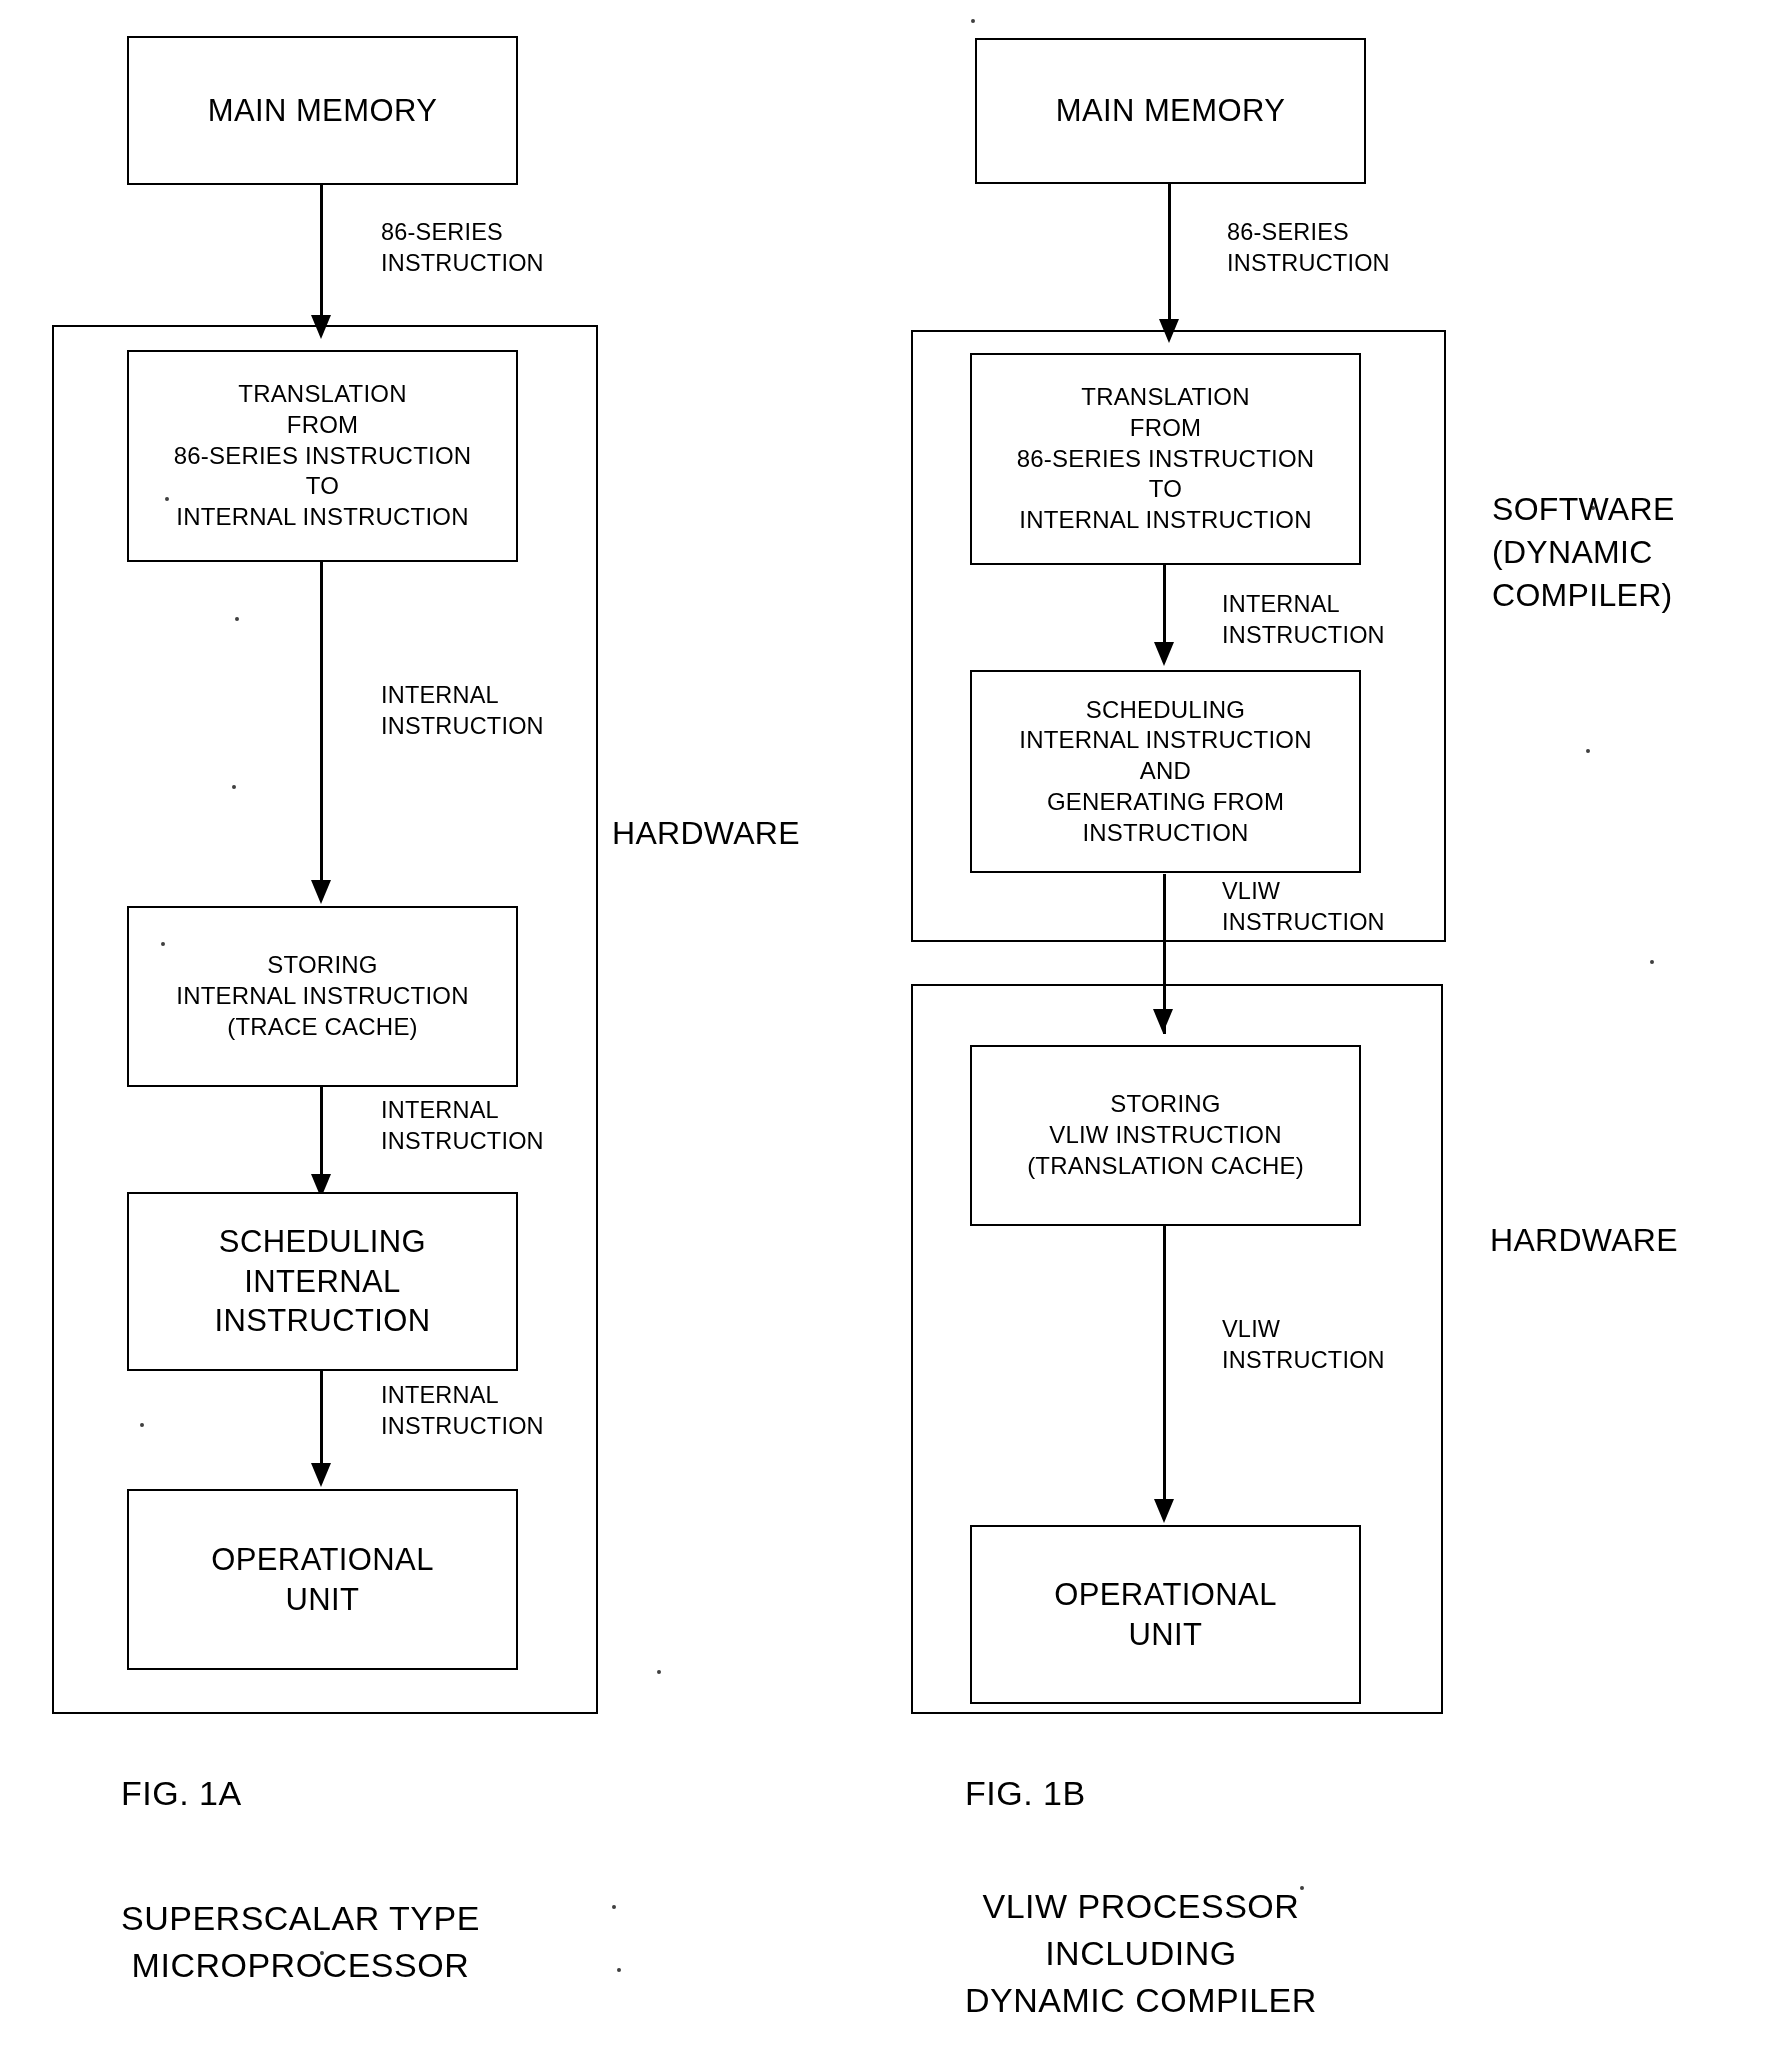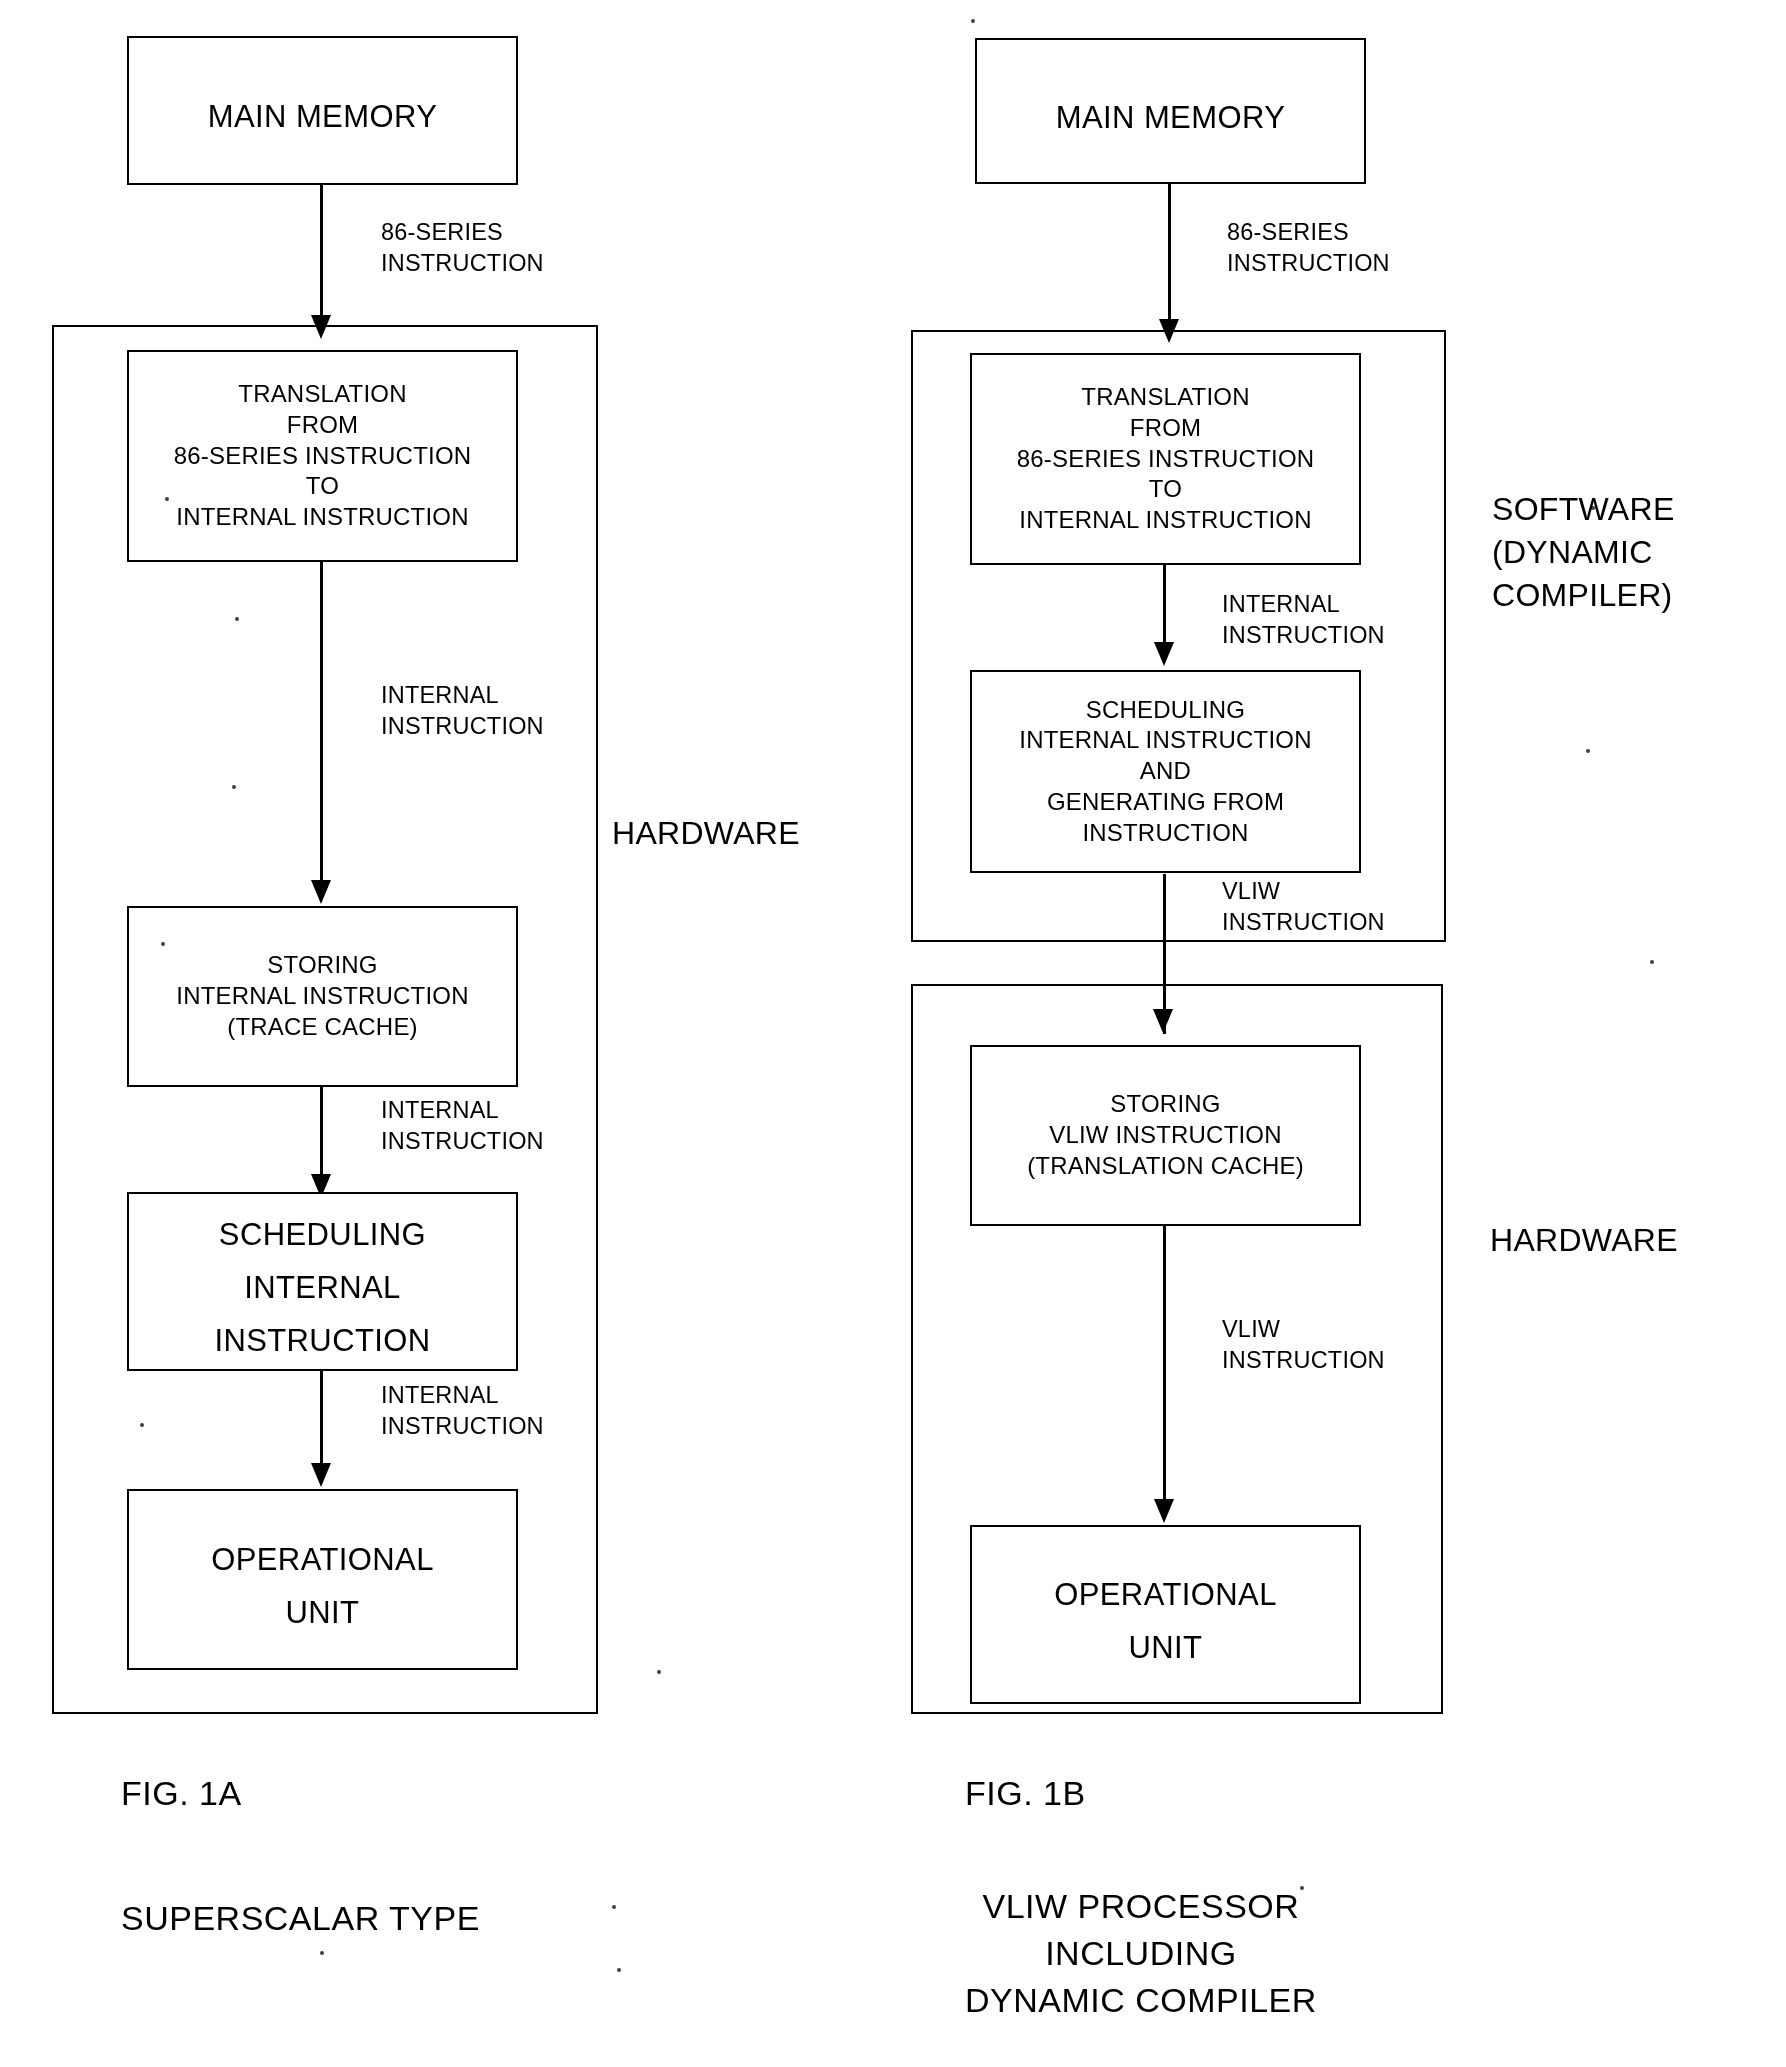--- a/index.html
+++ b/index.html
@@ -31,21 +31,21 @@
     line-height: 1.28;
   }
   .group-box {
     position: absolute;
     box-sizing: border-box;
     border: 2.8px solid #000;
     background: transparent;
   }
 
   
-  .t-big   { font-size: 31px; letter-spacing: 0.4px; margin-top: 13px; }
+  .t-big   { font-size: 31px; letter-spacing: 0.4px; }
   .t-mid   { font-size: 24px; letter-spacing: 0.2px; }
   .t-label { font-size: 23.5px; letter-spacing: 0.2px; line-height: 1.33; }
   .t-side  { font-size: 32px; letter-spacing: 0.3px; line-height: 1.35; }
   .t-cap   { font-size: 34px; letter-spacing: 0.5px; line-height: 1.38; text-align: center; }
 
   .box-line { display: block; white-space: nowrap; }
 
   
   .arrow-wrap { position: absolute; }
   .arrow-line {
@@ -169,20 +169,21 @@
     <div class="box" style="left:127px; top:1489px; width:391px; height:181px;">
       <span class="box-line t-big">OPERATIONAL</span>
       <span class="box-line t-big">UNIT</span>
     </div>
 
     <div class="cap t-cap" style="left:121px; top:1770px;">
       <span>FIG. 1A</span>
     </div>
     <div class="cap t-cap" style="left:121px; top:1895px;">
       <span>SUPERSCALAR TYPE</span>
+      <span>MICROPROCESSOR</span>
     </div>
   </div>
 
   <div>
 
     <div class="box" style="left:975px; top:38px; width:391px; height:146px;">
       <span class="box-line t-big">MAIN MEMORY</span>
     </div>
 
     <div class="arrow-wrap" style="left:1168px; top:184px; height:160px;">

